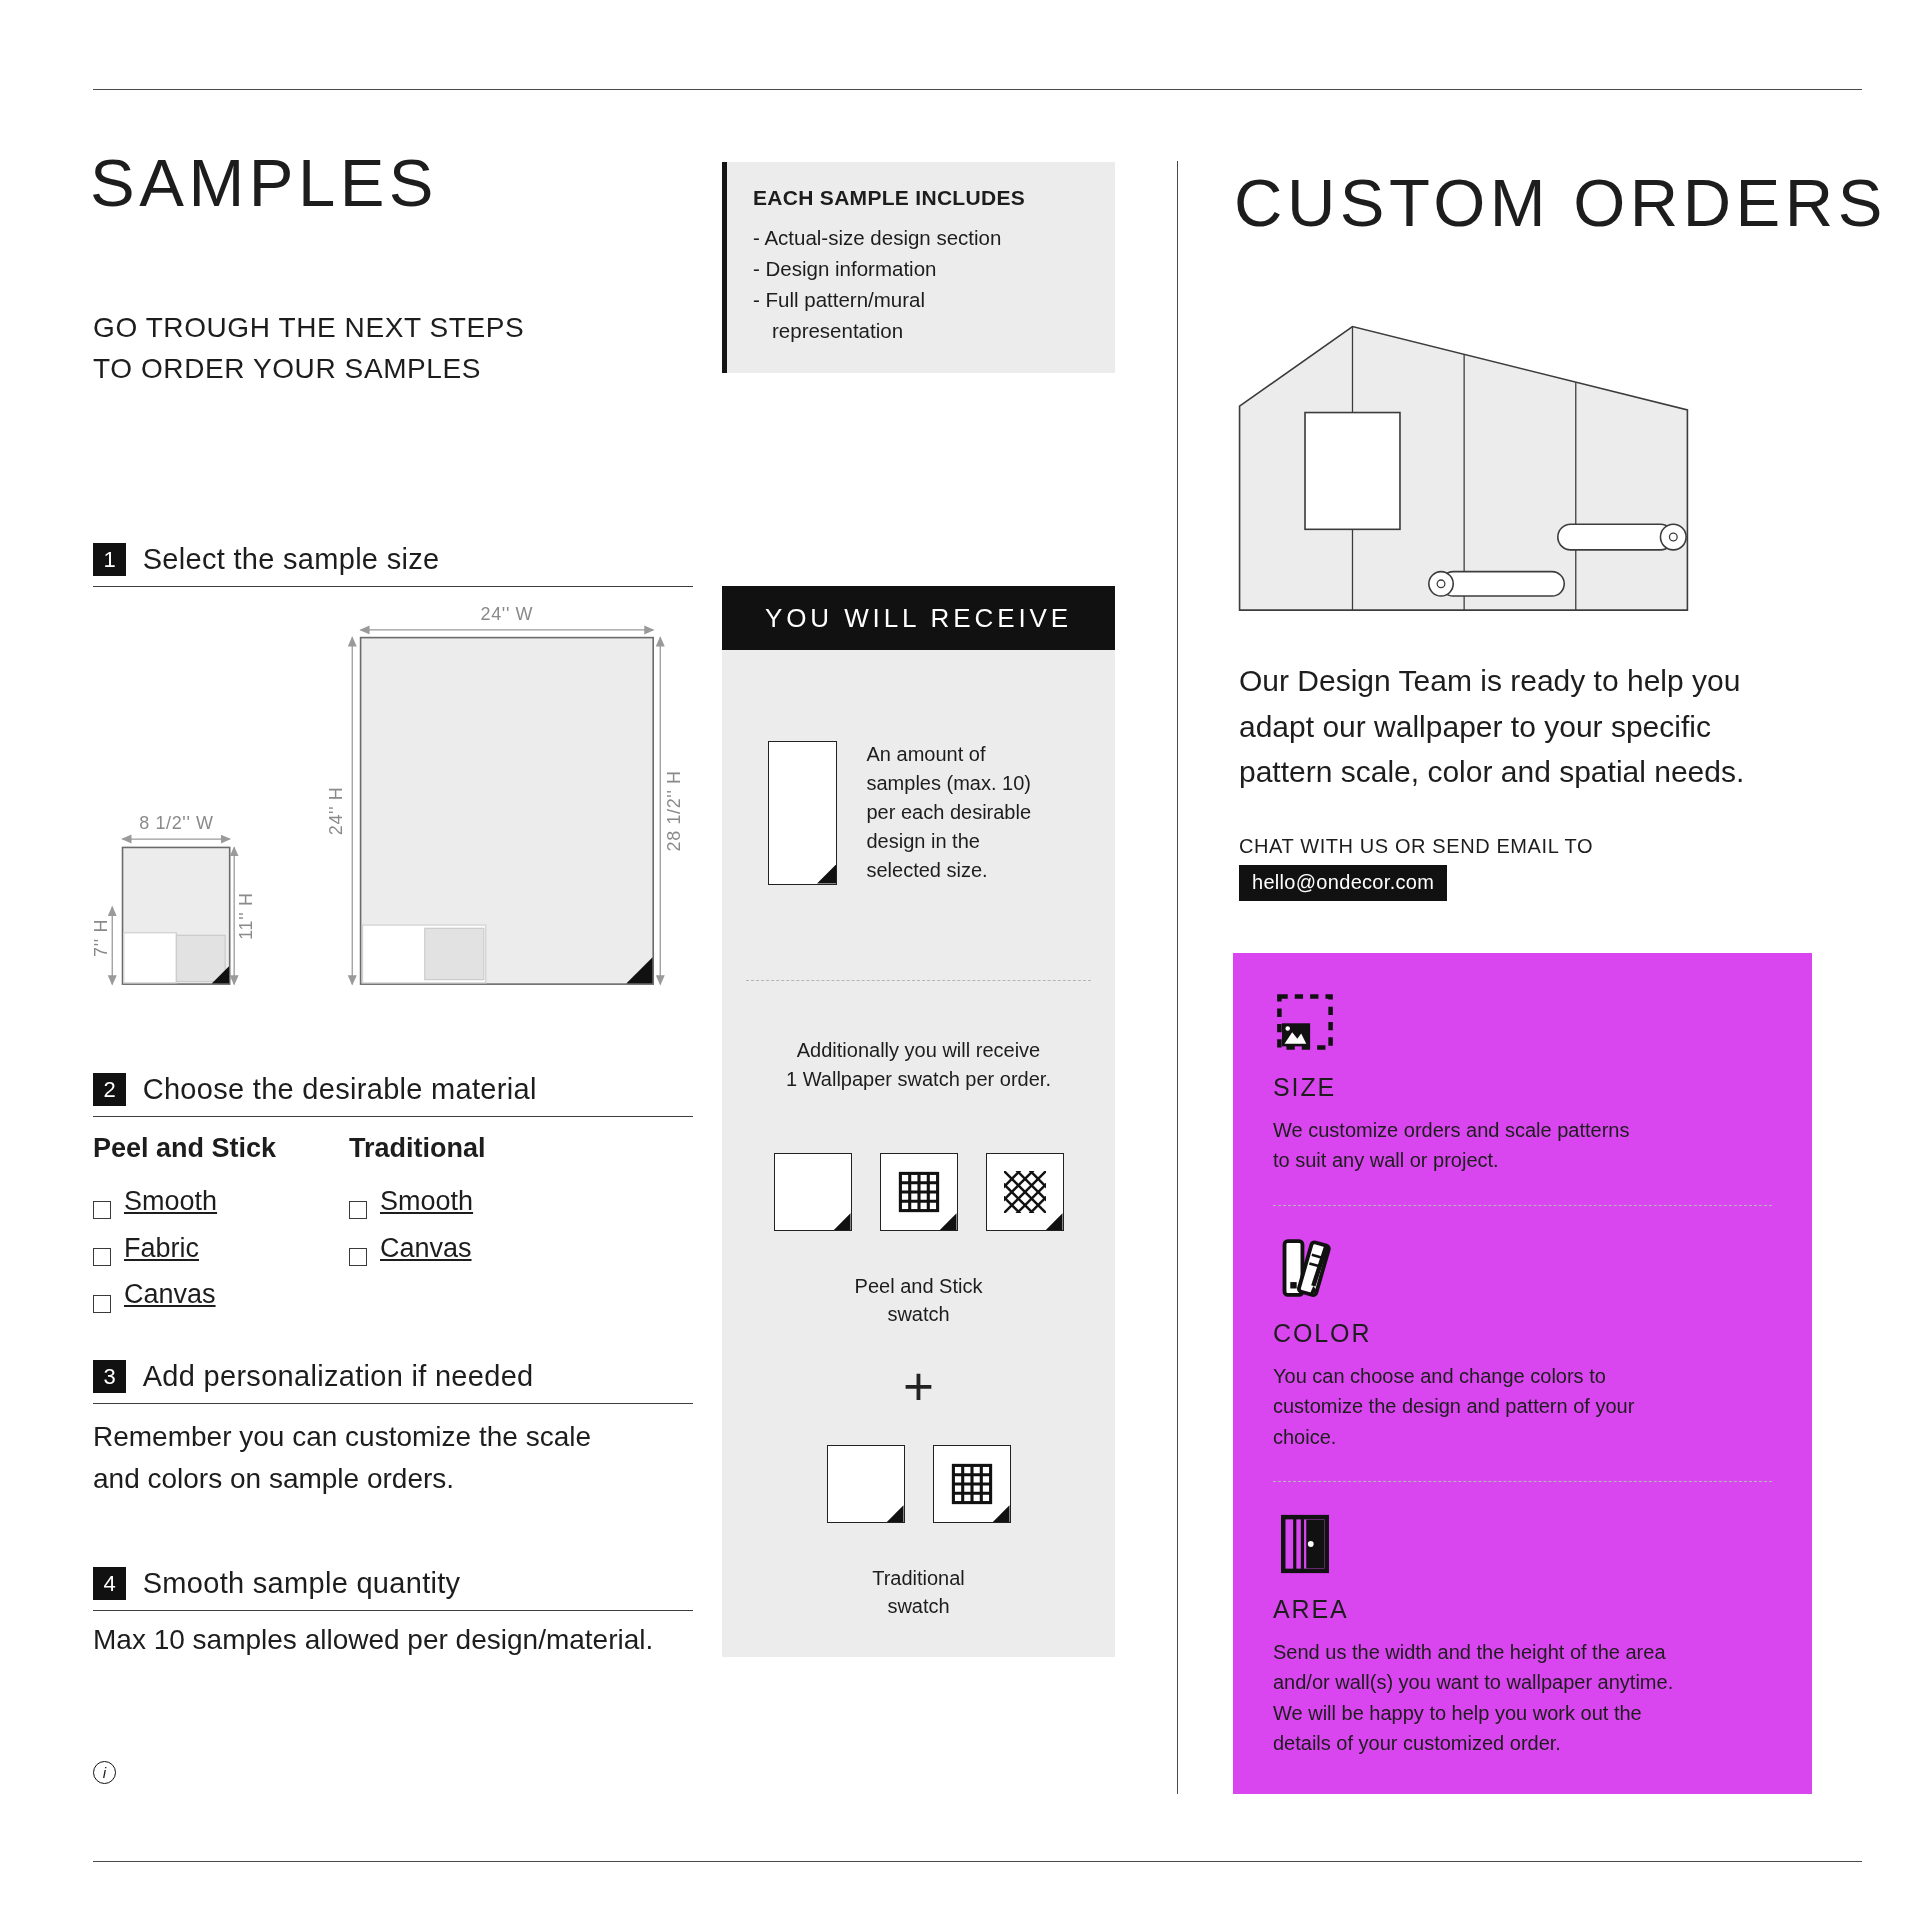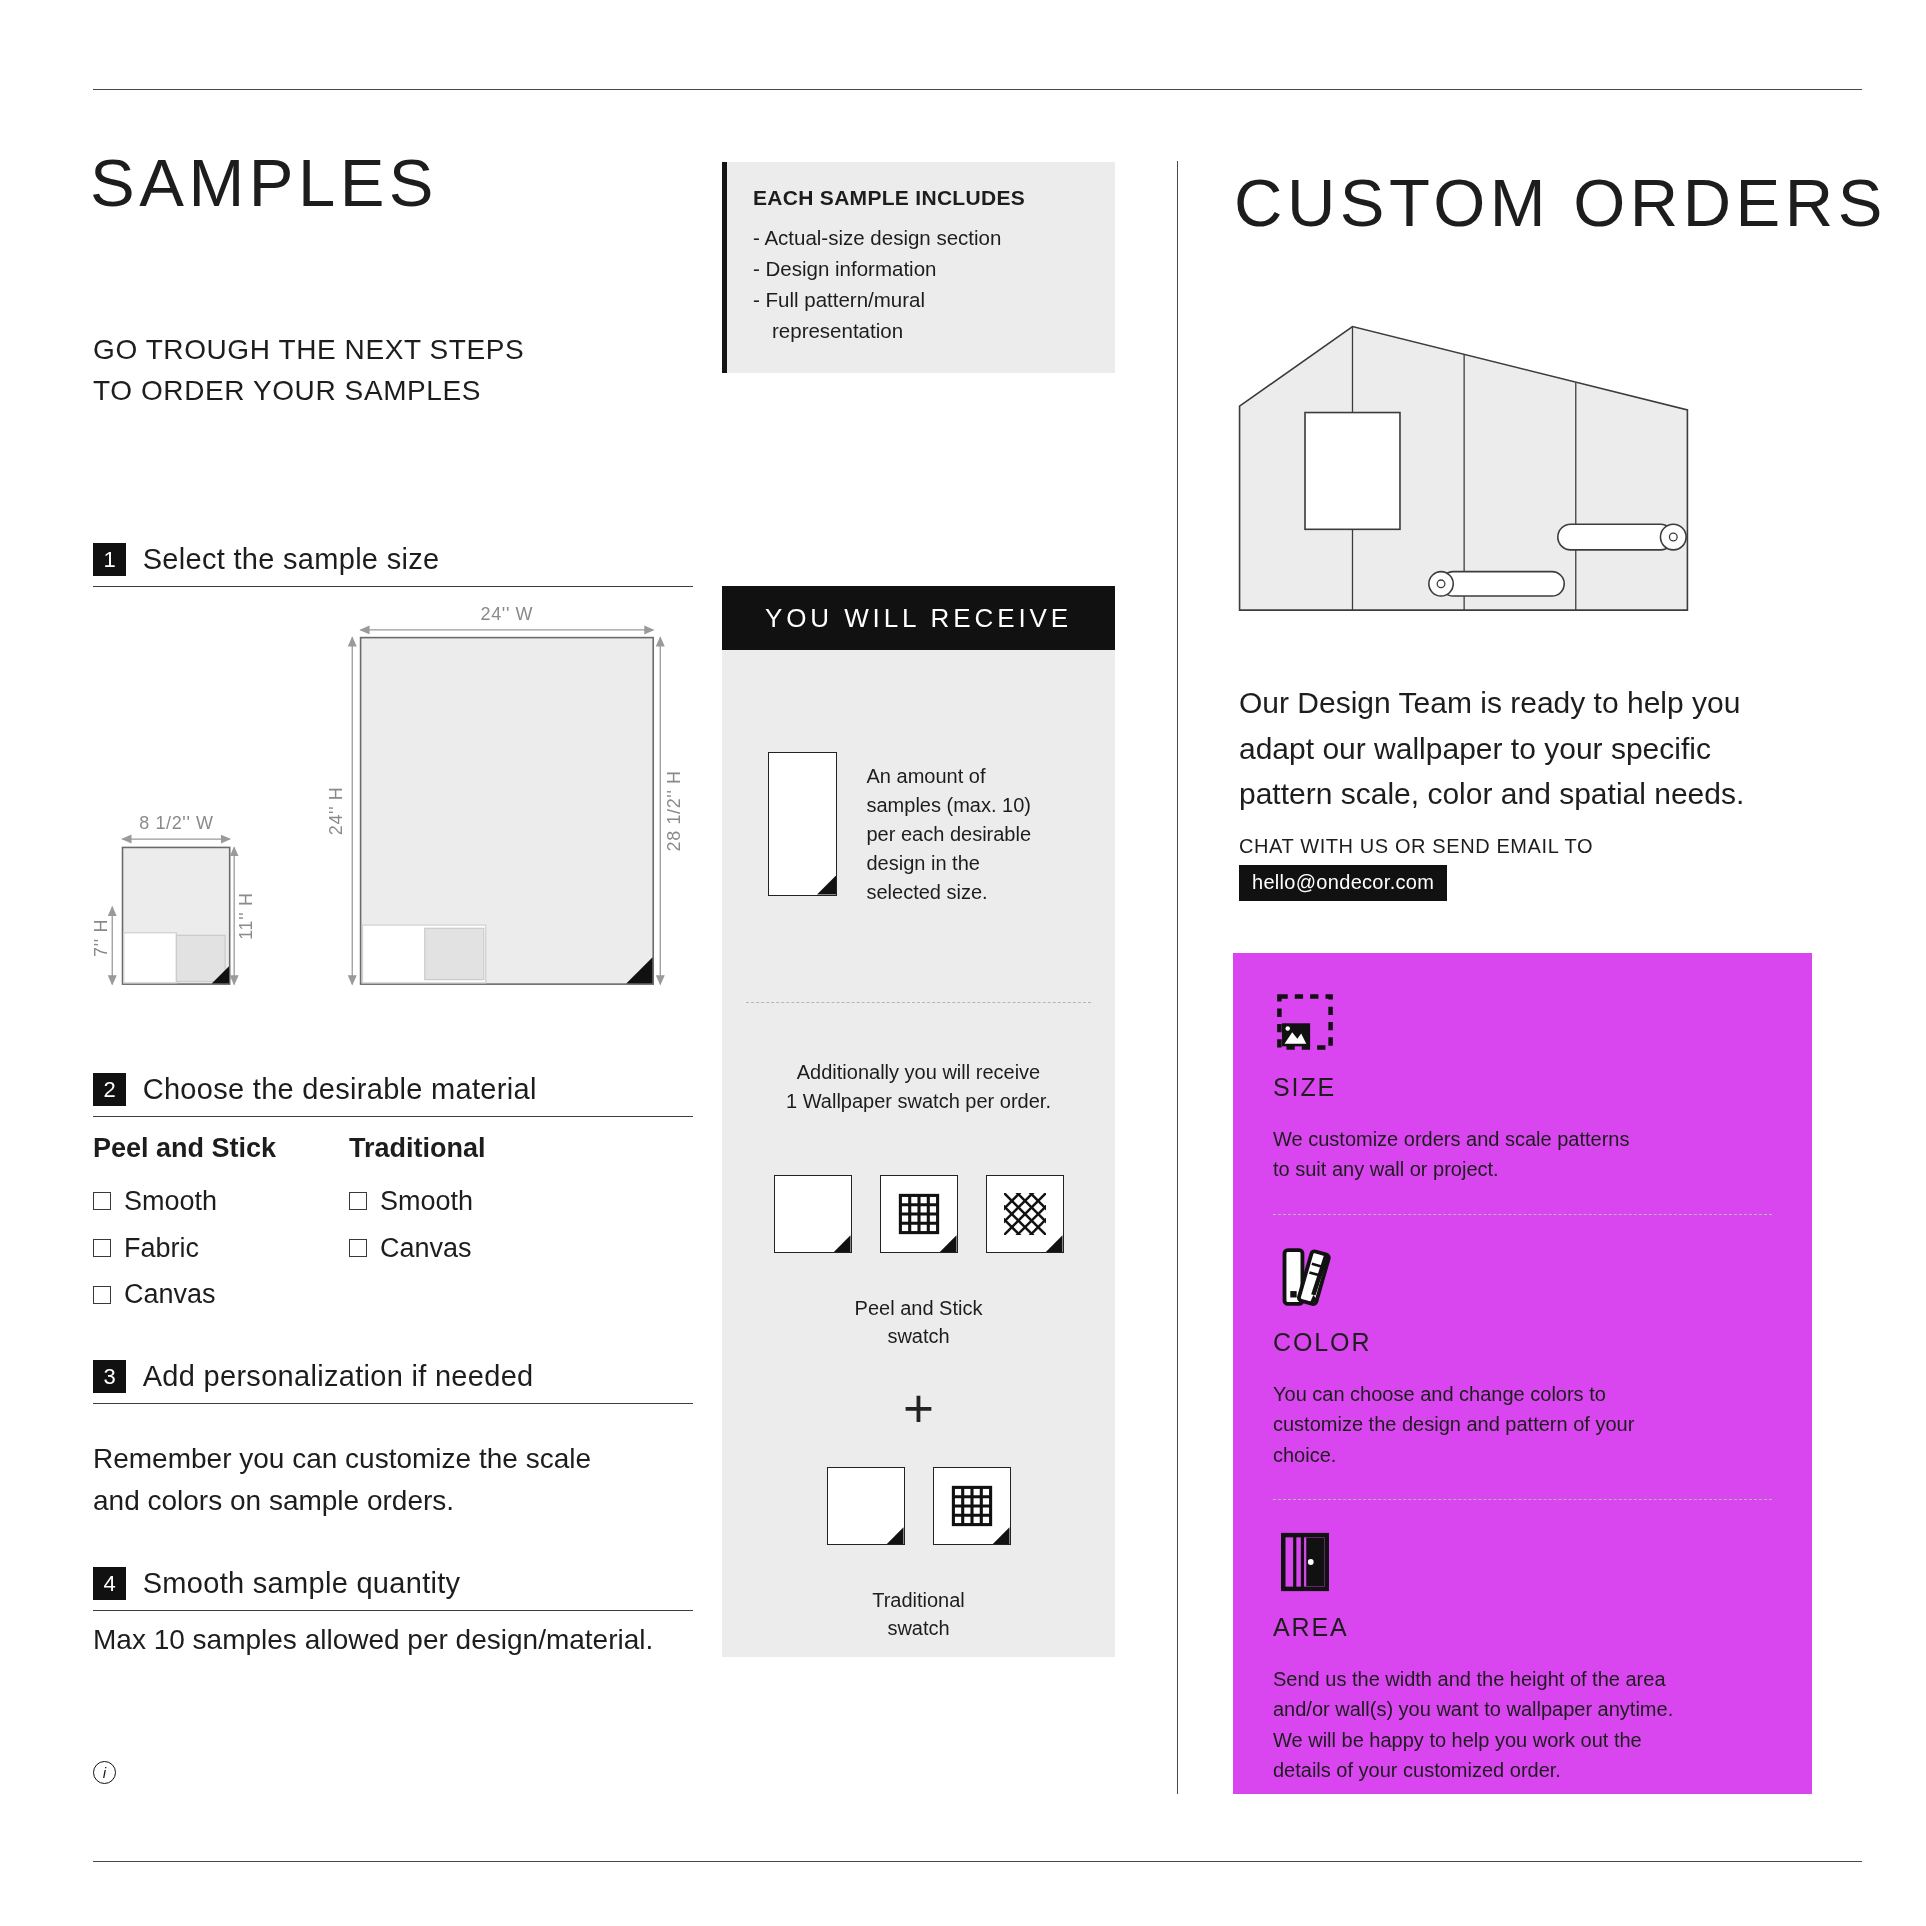--- a/index.html
+++ b/index.html
@@ -5,21 +5,21 @@
   * { margin:0; padding:0; box-sizing:border-box; }
   html,body { background:#ffffff; }
   body { font-family:"Liberation Sans","DejaVu Sans",sans-serif; color:#1d1d1d; }
   .canvas { position:relative; width:1926px; height:1926px; background:#fff; overflow:hidden; }
 
   .rule { position:absolute; left:93px; width:1769px; height:1.3px; background:#4a4a4a; }
   .rule-top { top:89px; }
   .rule-bottom { top:1861px; }
   .vdivider { position:absolute; left:1177px; top:161px; width:1.3px; height:1633px; background:#4a4a4a; }
 
-  .pre { white-space:pre-line;margin-top:22px; }
+  .pre { white-space:pre-line; }
 
   .big-title { position:absolute; font-size:67px; font-weight:500; letter-spacing:4.5px; line-height:1.1; }
   .samples-title { left:90px; top:146px; }
   .custom-title { left:1234px; top:146px;margin-top:20px; }
 
   .samples-intro { position:absolute; left:93px; top:308px; font-size:28px; line-height:1.45; letter-spacing:0.6px; }
 
   .includes { position:absolute; left:722px; top:162px; width:393px; min-height:211px;
               background:#ececec; border-left:5.8px solid #151515; padding:24.4px 26px; }
   .includes-title { font-size:21px; font-weight:bold; margin-bottom:13px; letter-spacing:0.3px; }
@@ -32,21 +32,21 @@
               display:flex; align-items:center; justify-content:center; flex:none; }
   .step-label { font-size:29px; letter-spacing:0.3px; }
 
   .diagram { position:absolute; left:93px; top:604px; width:600px; height:424px; }
   .diagram svg { display:block; width:600px; height:424px; }
   .dim-text { font-size:28px; fill:#8a8a8a; letter-spacing:1px; }
 
   .materials { position:absolute; left:93px; top:1133px; display:flex; }
   .mat-col:first-child { width:256px; }
   .mat-head { font-size:27px; font-weight:bold; margin-bottom:19px; }
-  .mat-item { display:flex; align-items:center; gap:13px; font-size:27px; margin-bottom:10.3px; line-height:1.35; }
+  .mat-item { display:flex; align-items:flex-end; gap:13px; font-size:27px; margin-bottom:10.3px; line-height:1.35;text-decoration:underline; }
   .checkbox { width:18px; height:18px; border:1.9px solid #3a3a3a; background:#fff; flex:none; }
 
   .body-text { position:absolute; left:93px; font-size:28px; line-height:1.5; }
   .step3-text { top:1416px; }
   .step4-text { top:1619px; }
 
   .footnote { position:absolute; left:93px; top:1760px; width:854px; display:flex; gap:11.6px;
               font-size:18.6px; line-height:1.45; letter-spacing:0.2px; }
   .info-circle { width:23px; height:23px; border:1.9px solid #111; border-radius:50%; flex:none;
                  display:flex; align-items:center; justify-content:center; font-size:15.4px; font-style:italic; margin-top:1.3px; }

